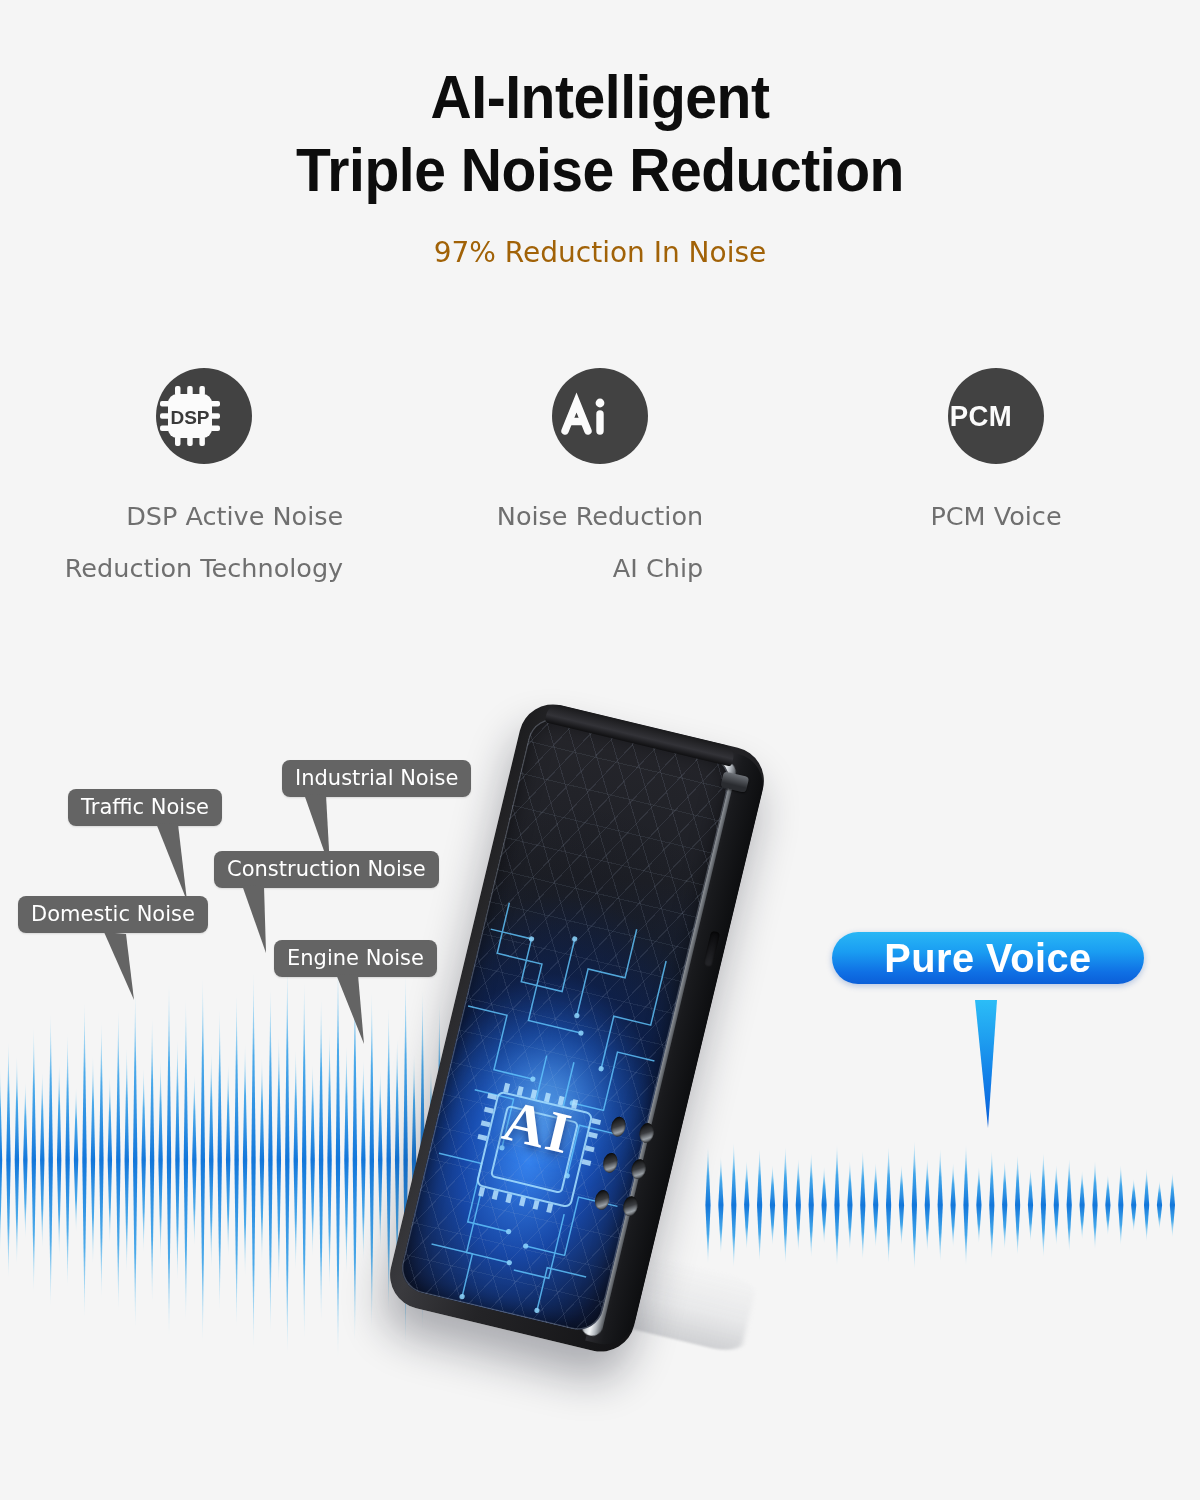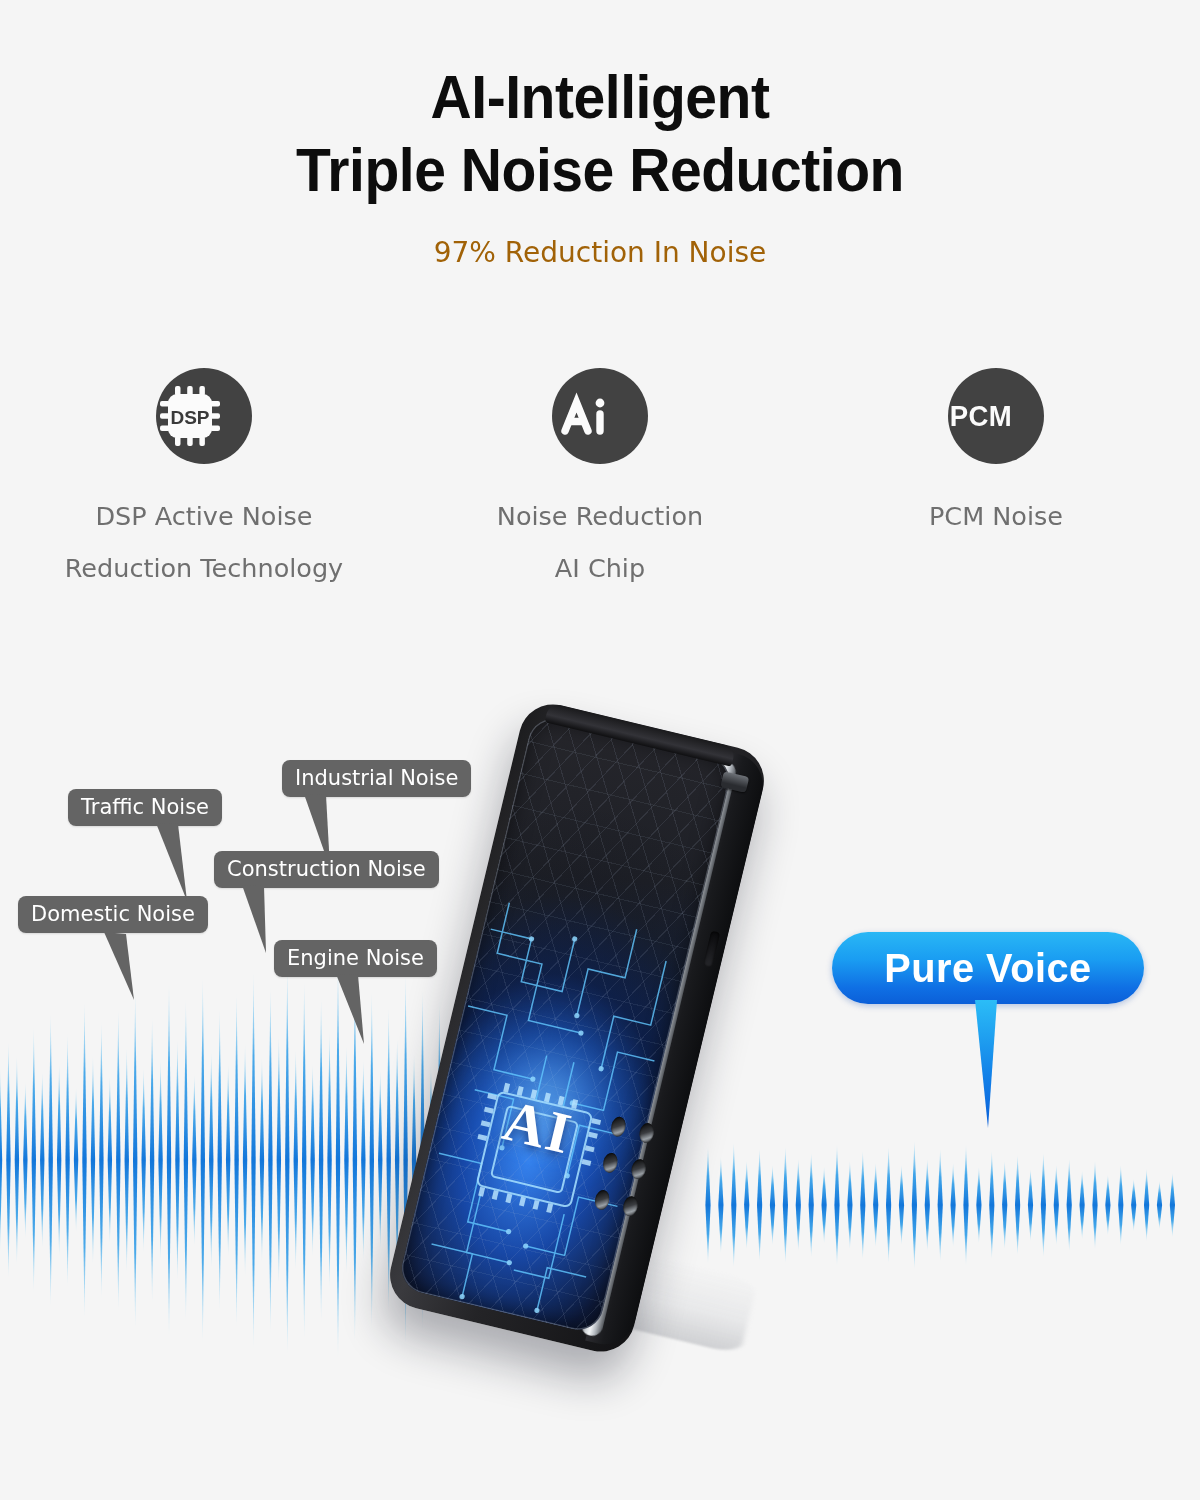--- a/index.html
+++ b/index.html
@@ -41,21 +41,21 @@
   .badge .txt{
     font-family:"Liberation Sans", sans-serif;
     font-weight:bold;color:#fbfbfb;font-size:29px;letter-spacing:0.5px;
     transform:scaleX(0.95);
   }
   .feat-cap{
     margin-top:26px;text-align:center;color:#6f6f6f;
     font-family:"DejaVu Sans", sans-serif;
     font-size:25.5px;line-height:52px;font-weight:400;
   }
-  .feat-cap span{display:block;}
+  .feat-cap span{display:block;text-align:right;}
 
   
   .wave{position:absolute;pointer-events:none;}
   #wave-left{left:-6px;top:950px;}
   #wave-right{left:700px;top:1055px;}
 
   
   .device-wrap{
     position:absolute;left:392px;top:700px;width:430px;height:800px;
   }
@@ -162,21 +162,21 @@
   #callout-traffic{left:68px;top:789px;}
   #callout-industrial{left:282px;top:760px;}
   #callout-construction{left:214px;top:851px;}
   #callout-engine{left:274px;top:940px;}
 
   
   #pure-voice{
     position:absolute;left:832px;top:932px;
   }
   .pv-pill{
-    width:312px;height:72px;border-radius:36px;
+    width:312px;height:52px;border-radius:36px;
     background:linear-gradient(180deg,#29b7f5 0%,#1a9df2 38%,#0f6fe4 78%,#0b5fd8 100%);
     display:flex;align-items:center;justify-content:center;
     box-shadow:0 2px 6px rgba(10,70,170,.28);
   }
   .pv-pill span{
     font-family:"Liberation Sans", sans-serif;
     font-weight:bold;font-size:41px;color:#ffffff;letter-spacing:.5px;
     transform:scaleX(0.97);
   }
   .pv-tail{position:absolute;left:141px;top:68px;}
@@ -236,21 +236,21 @@
         <span>Noise Reduction</span>
         <span>AI Chip</span>
       </div>
     </div>
 
     <div class="feature">
       <div class="badge">
         <span class="txt">PCM</span>
       </div>
       <div class="feat-cap">
-        <span>PCM Noise</span>
+        <span>PCM Voice</span>
       </div>
     </div>
 
   </div>
 
   <svg class="wave" id="wave-left" width="520" height="420" viewBox="0 0 520 420">
     <defs>
       <linearGradient id="spikeL" x1="0" y1="0" x2="0" y2="1">
         <stop offset="0%" stop-color="#7fd4f7" stop-opacity="0.15"></stop>
         <stop offset="22%" stop-color="#2e9de8" stop-opacity="0.85"></stop>

